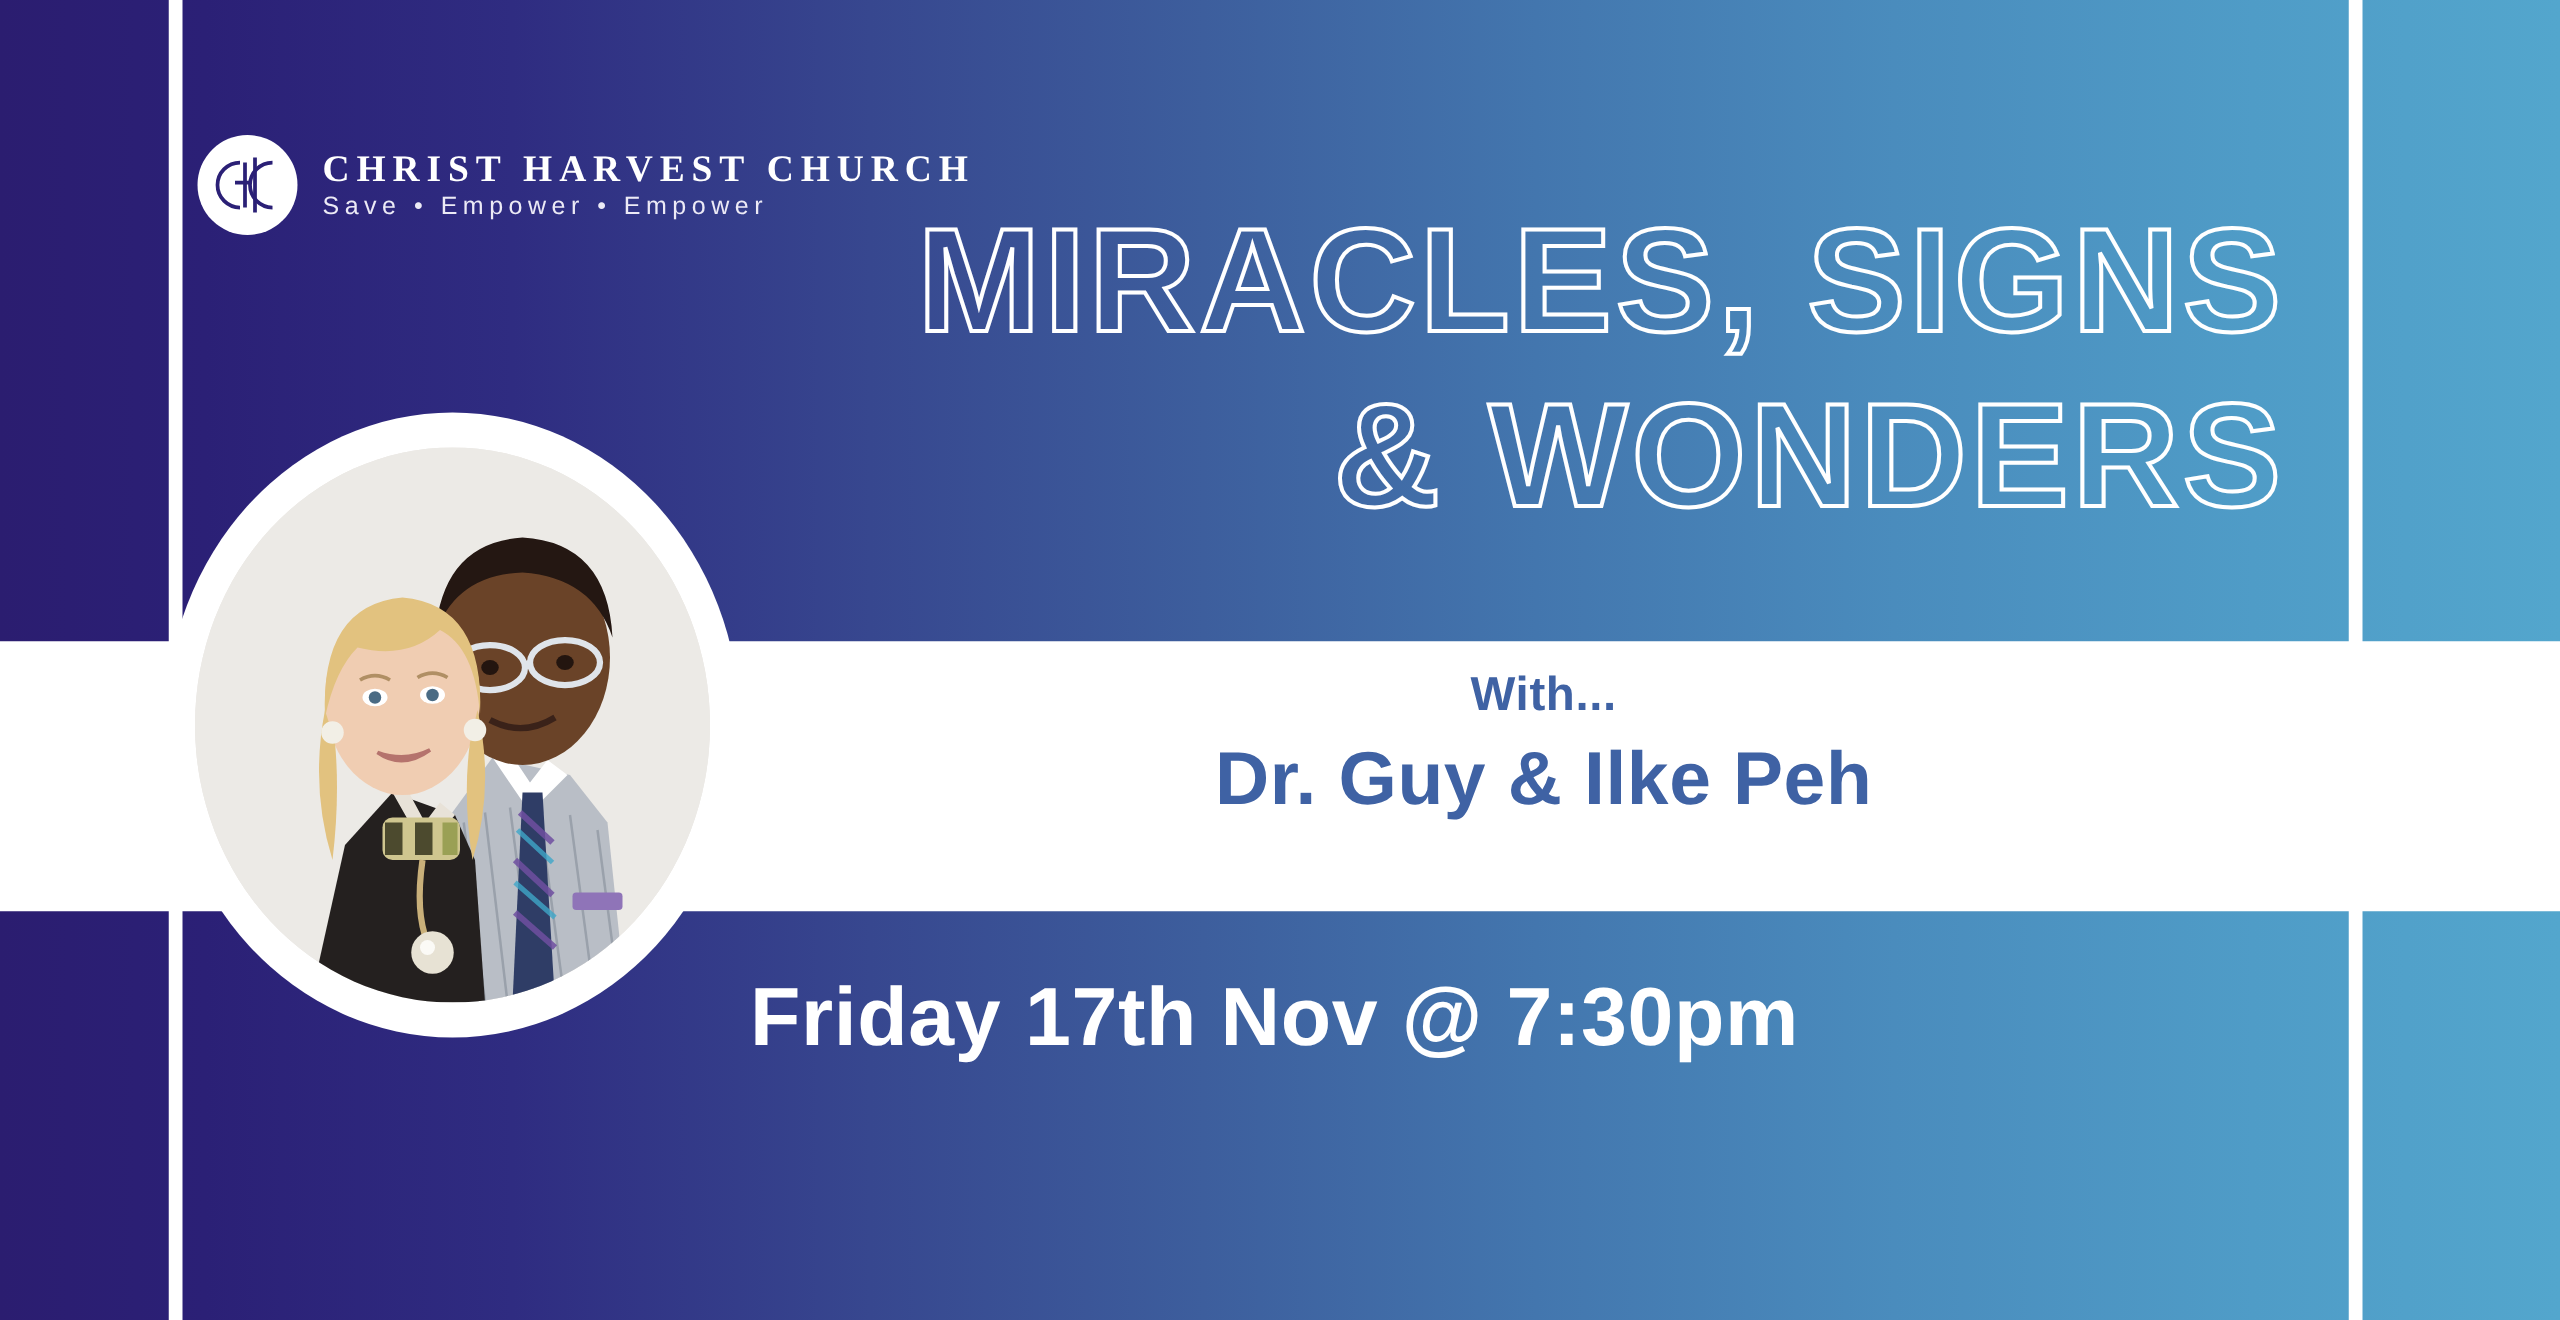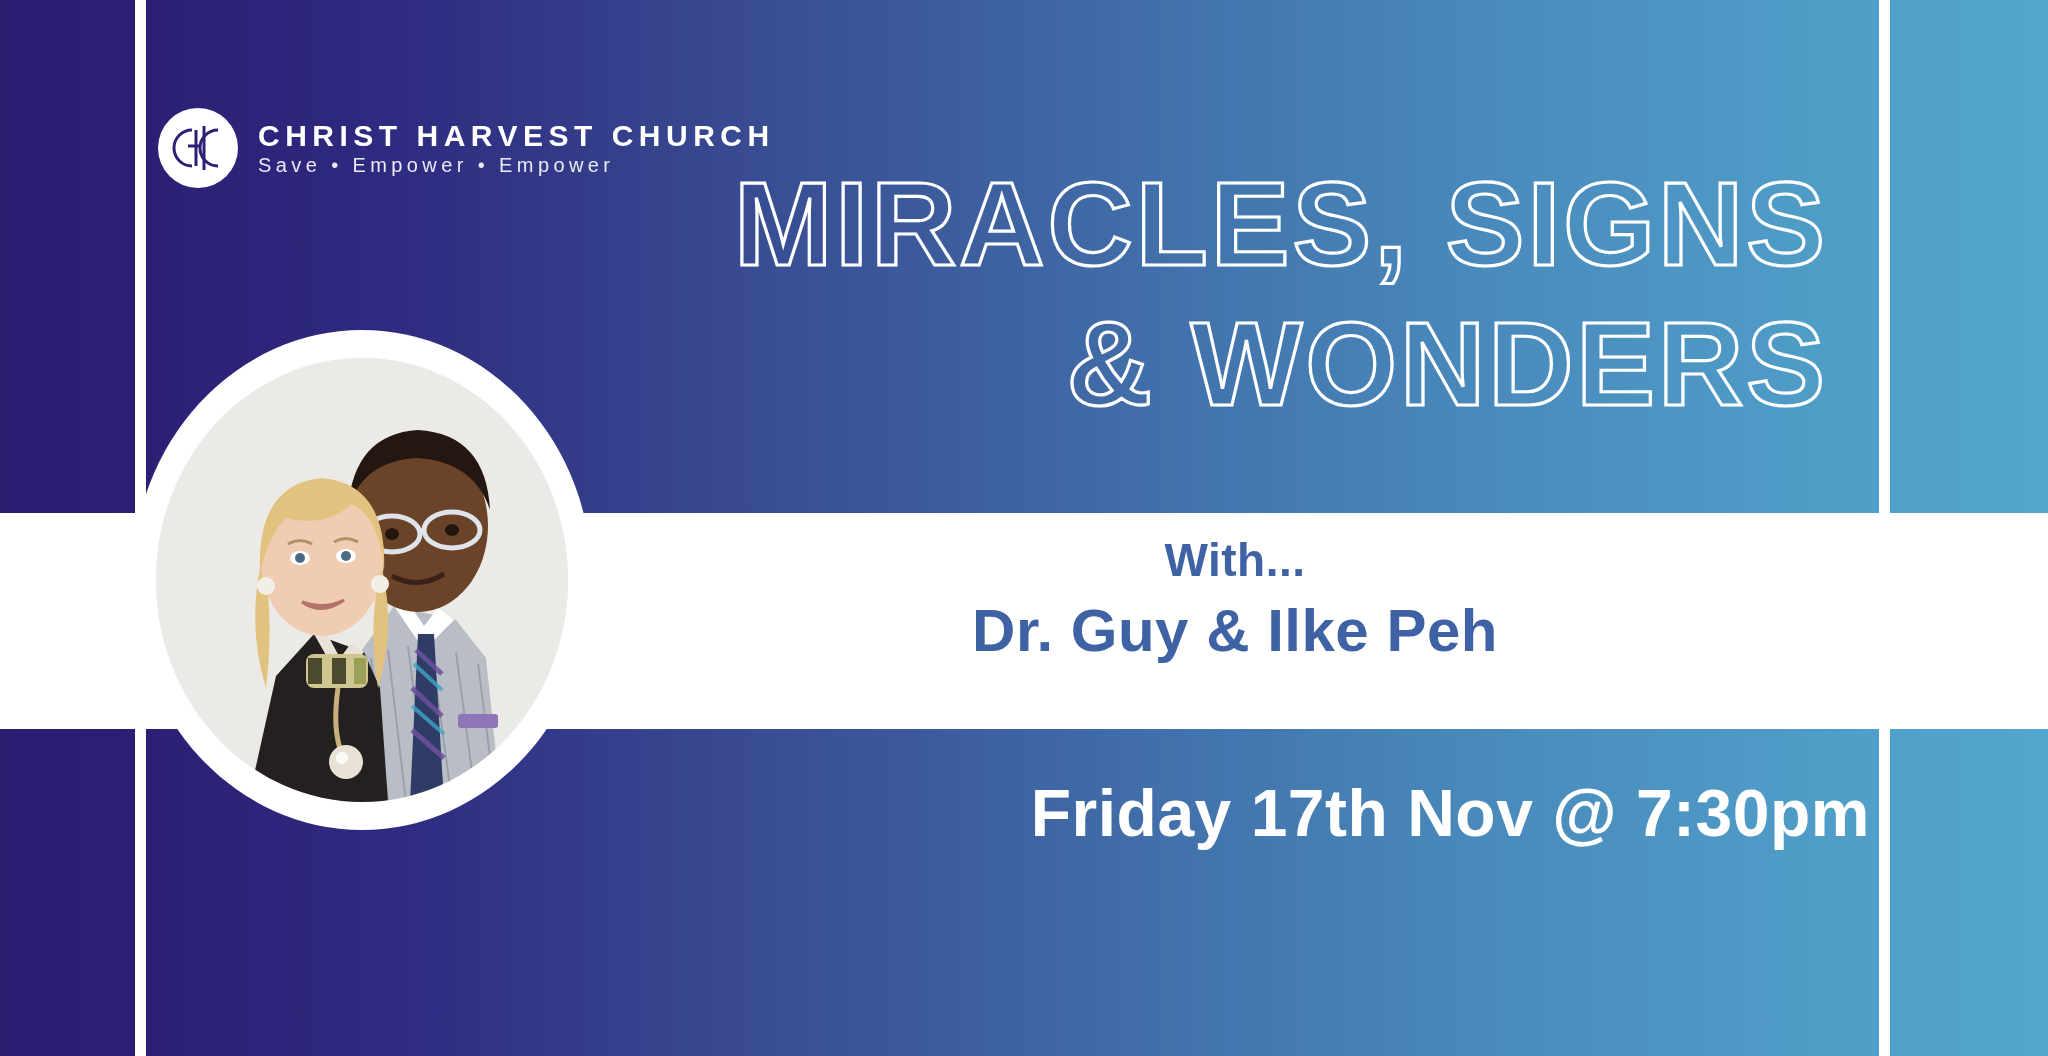--- a/index.html
+++ b/index.html
@@ -46,20 +46,21 @@
     flex:0 0 auto;
   }
   #logo-mark svg{display:block;}
   #logo-words{display:flex;flex-direction:column;gap:4px;}
   #church-name{
     color:#ffffff;
     font-size:30px;font-weight:bold;
     letter-spacing:5.5px;
     line-height:1;
     white-space:nowrap;
+    font-family:Liberation Serif, serif;
   }
   #church-tagline{
     color:#eceaf6;
     font-size:20px;font-weight:normal;
     letter-spacing:4.4px;
     line-height:1;
     white-space:nowrap;
   }
 
   
@@ -106,41 +107,41 @@
   
   #speaker-block{
     position:absolute;
     left:600px;top:537px;
     width:1270px;
     text-align:center;
     z-index:8;
   }
   #with-label{
     color:#3f62a4;
-    font-size:46px;
+    font-size:38px;
     font-weight:bold;
     line-height:1;
     margin:0 0 18px 0;
     letter-spacing:0.5px;
   }
   #speaker-name{
     color:#3f62a4;
     font-size:60px;
     font-weight:bold;
     line-height:1;
     margin:0;
     letter-spacing:0.5px;
   }
 
   
   #date-line{
     position:absolute;
     left:600px;top:780px;
     width:1270px;
-    text-align:right;
+    text-align:left;
     color:#ffffff;
     font-size:66px;
     font-weight:bold;
     line-height:1;
     letter-spacing:0.5px;
     z-index:5;
   }
 </style>
 </head>
 <body>

